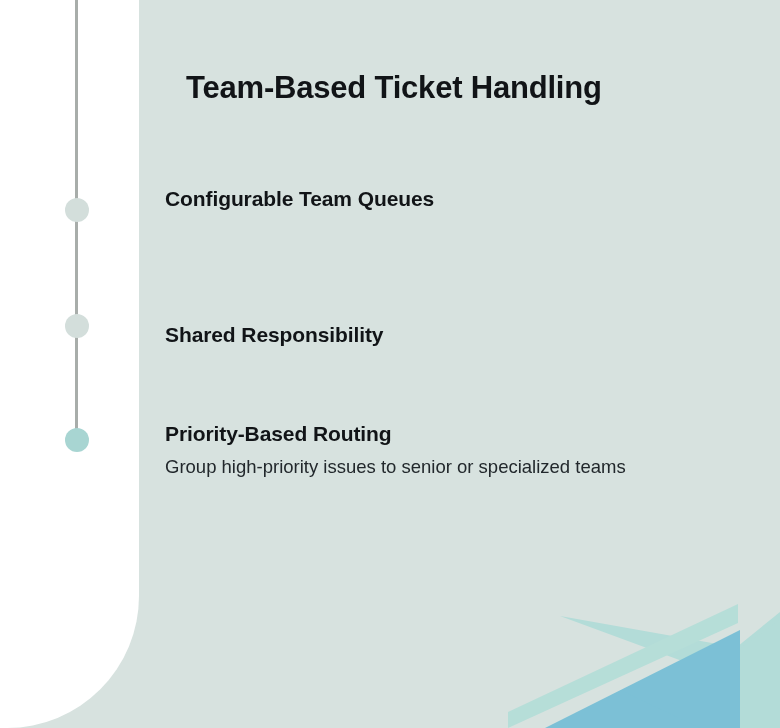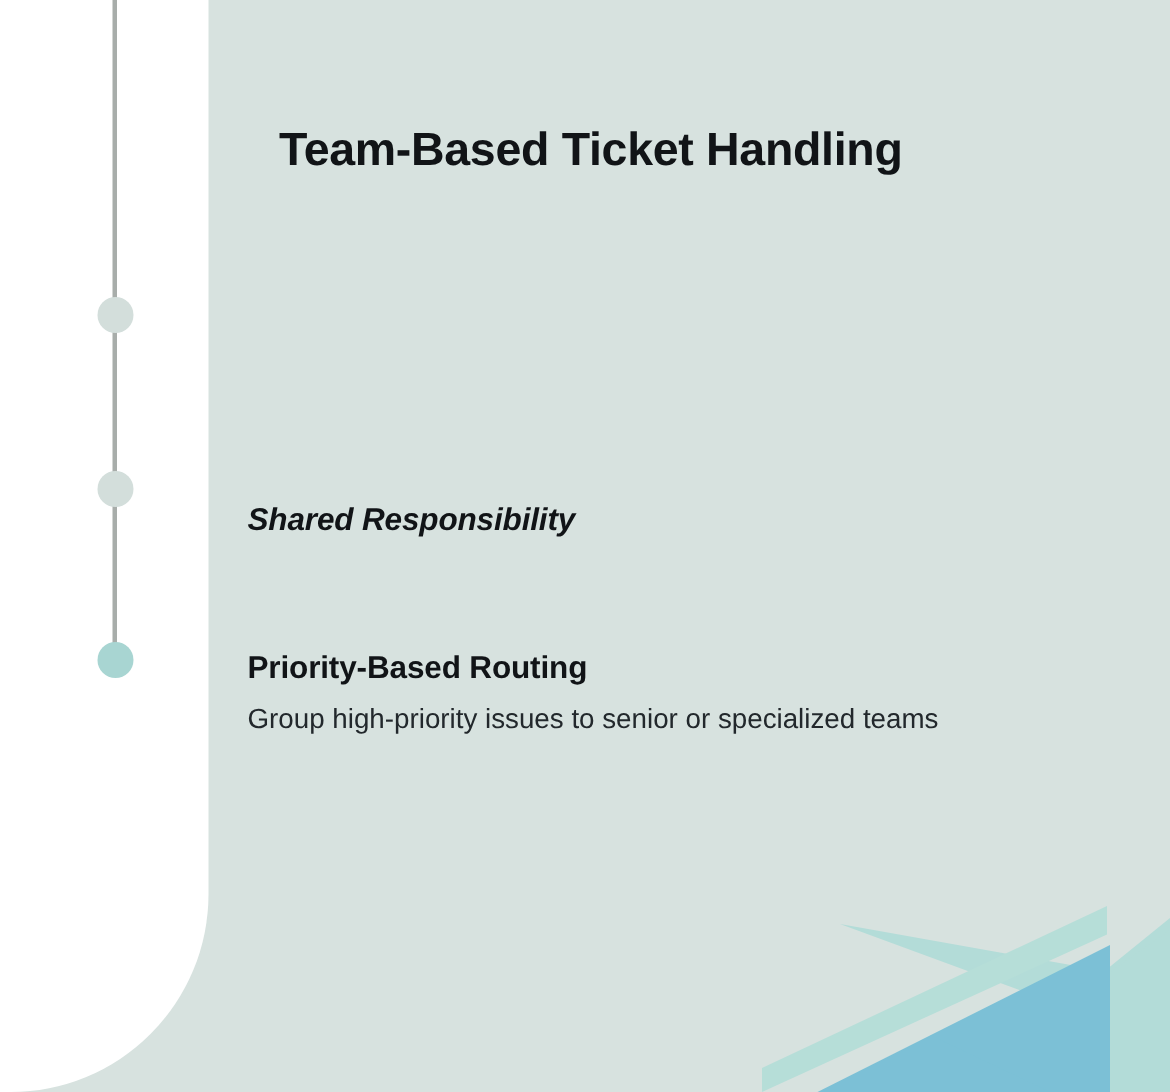--- a/index.html
+++ b/index.html
@@ -63,21 +63,21 @@
     left: 65px;
   }
   #timeline-dot-1 { top: 198px; background: #d3dedb; }
   #timeline-dot-2 { top: 314px; background: #d3dedb; }
   #timeline-dot-3 { top: 428px; background: #a8d5d2; }
 
   
   #content {
     position: absolute;
     left: 165px;
-    top: 12px;
+    top: 0;
     width: 600px;
     height: 536px;
   }
 
   #page-title {
     position: absolute;
     left: 21px;
     top: 70px;
     font-size: 31px;
     font-weight: bold;
@@ -85,21 +85,21 @@
     letter-spacing: -0.2px;
     white-space: nowrap;
   }
 
   .feature-block {
     position: absolute;
     left: 0;
     width: 590px;
   }
   #feature-block-0 { top: 187px; }
-  #feature-block-1 { top: 323px; font-style: italic; }
+  #feature-block-1 { top: 323px; }
   #feature-block-2 { top: 422px; }
 
   .feature-heading {
     font-size: 21px;
     font-weight: bold;
     color: #111417;
     letter-spacing: -0.1px;
     margin: 0 0 6px 0;
     line-height: 1.15;
   }
@@ -136,20 +136,21 @@
     <div class="timeline-dot" id="timeline-dot-1"></div>
     <div class="timeline-dot" id="timeline-dot-2"></div>
     <div class="timeline-dot" id="timeline-dot-3"></div>
   </div>
 
   <div id="content">
 
     <div id="page-title">Team-Based Ticket Handling</div>
 
     <div class="feature-block" id="feature-block-0">
+      <div class="feature-heading">Configurable Team Queues</div>
     </div>
 
     <div class="feature-block" id="feature-block-1">
       <div class="feature-heading">Shared Responsibility</div>
     </div>
 
     <div class="feature-block" id="feature-block-2">
       <div class="feature-heading">Priority-Based Routing</div>
       <div class="feature-desc">Group high-priority issues to senior or specialized teams</div>
     </div>

